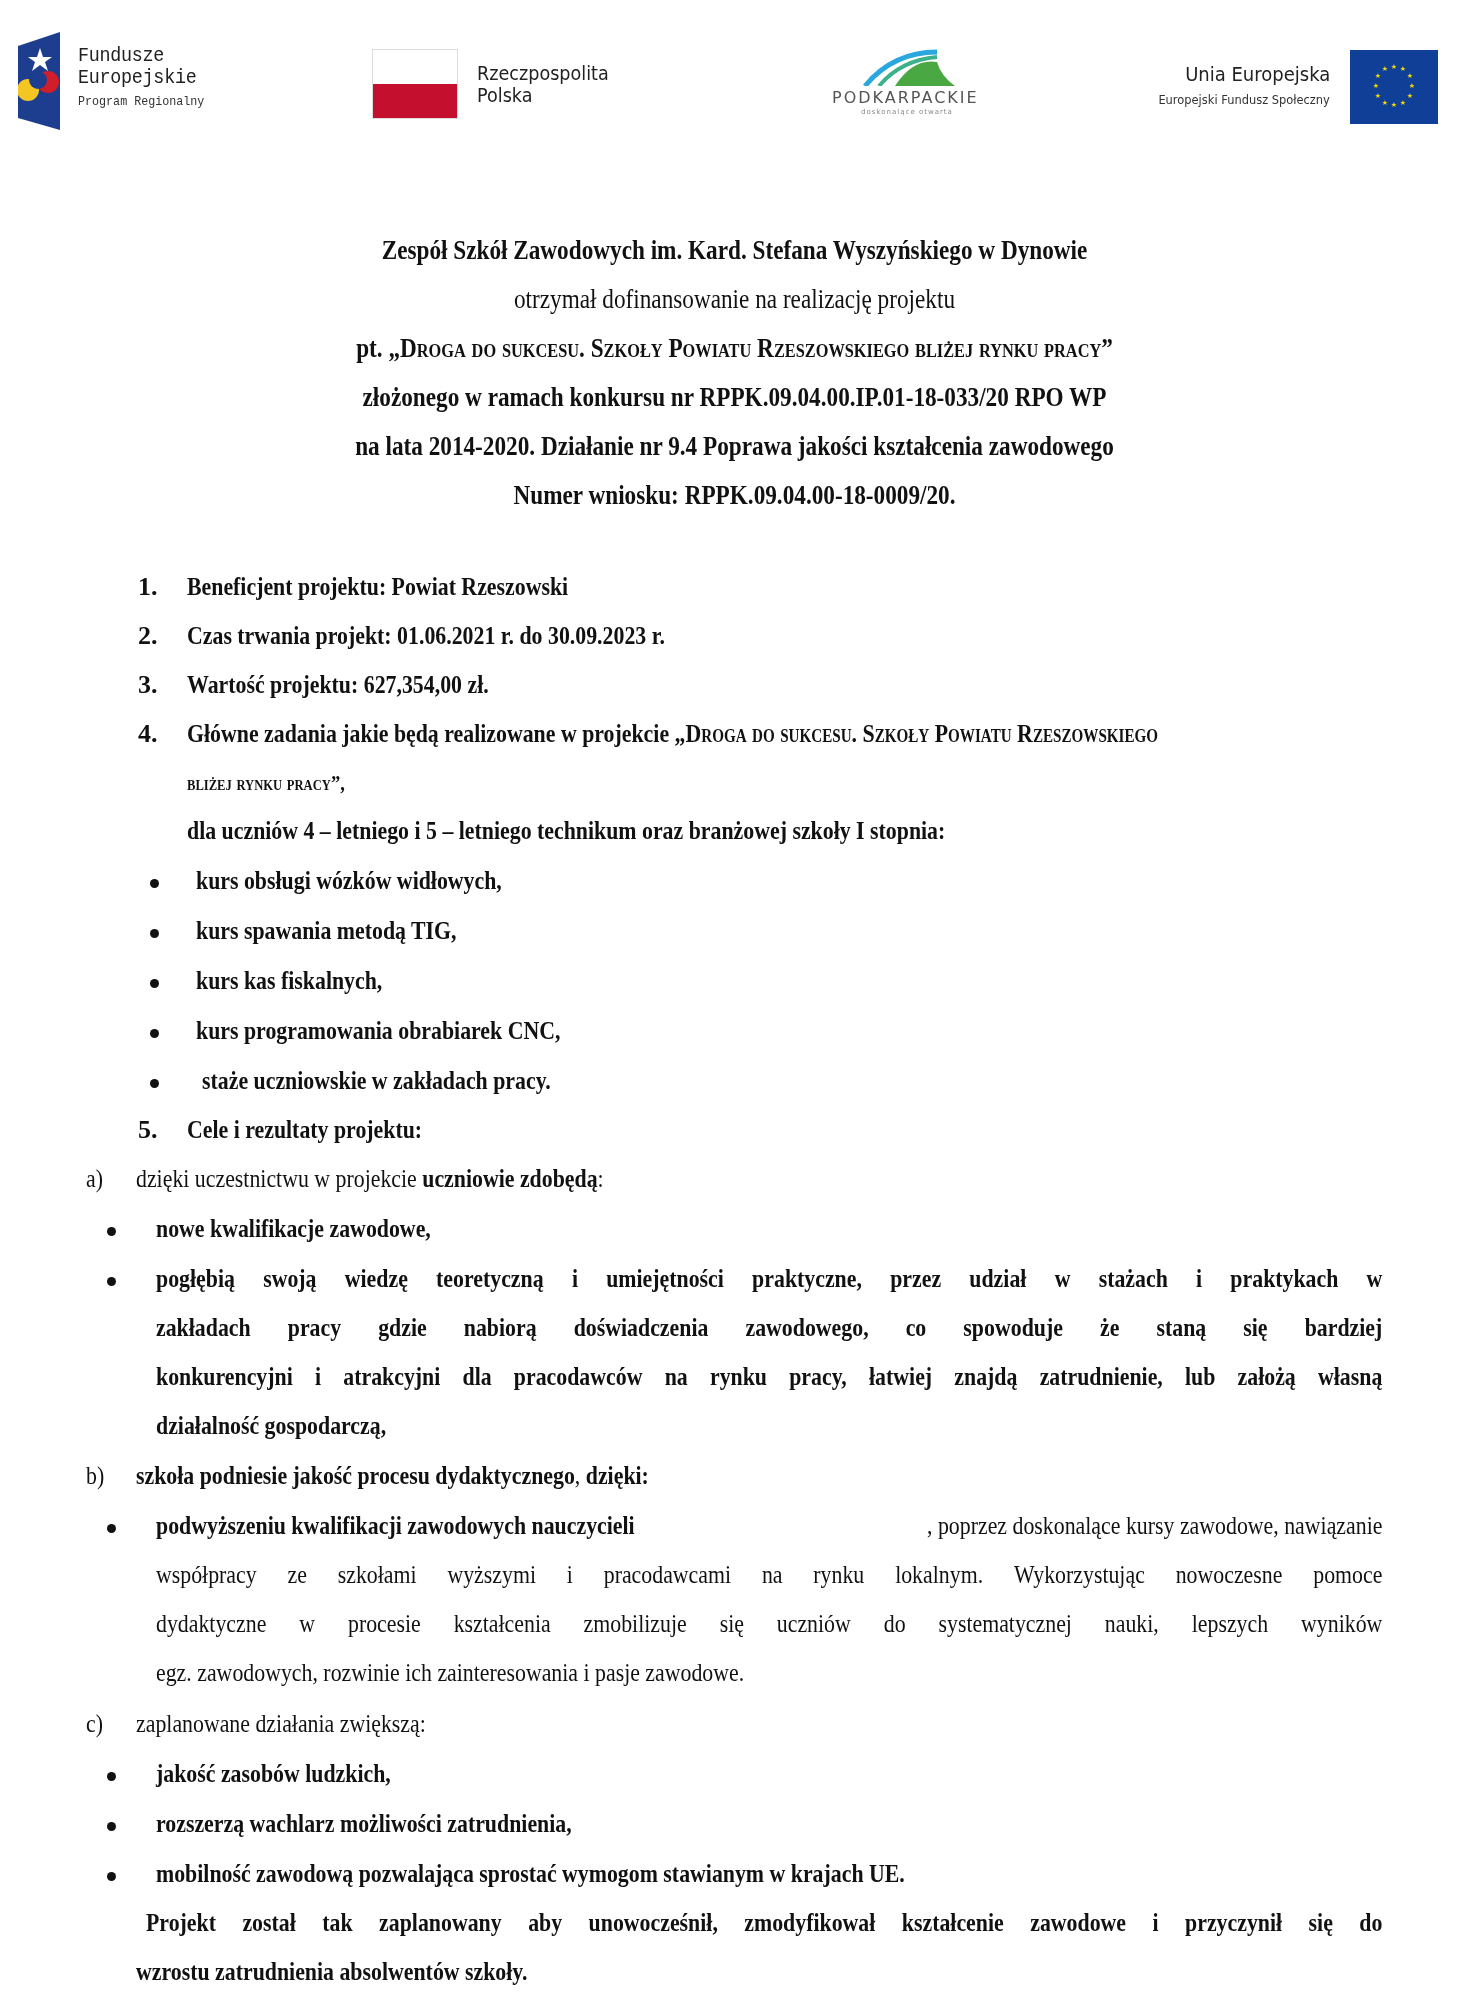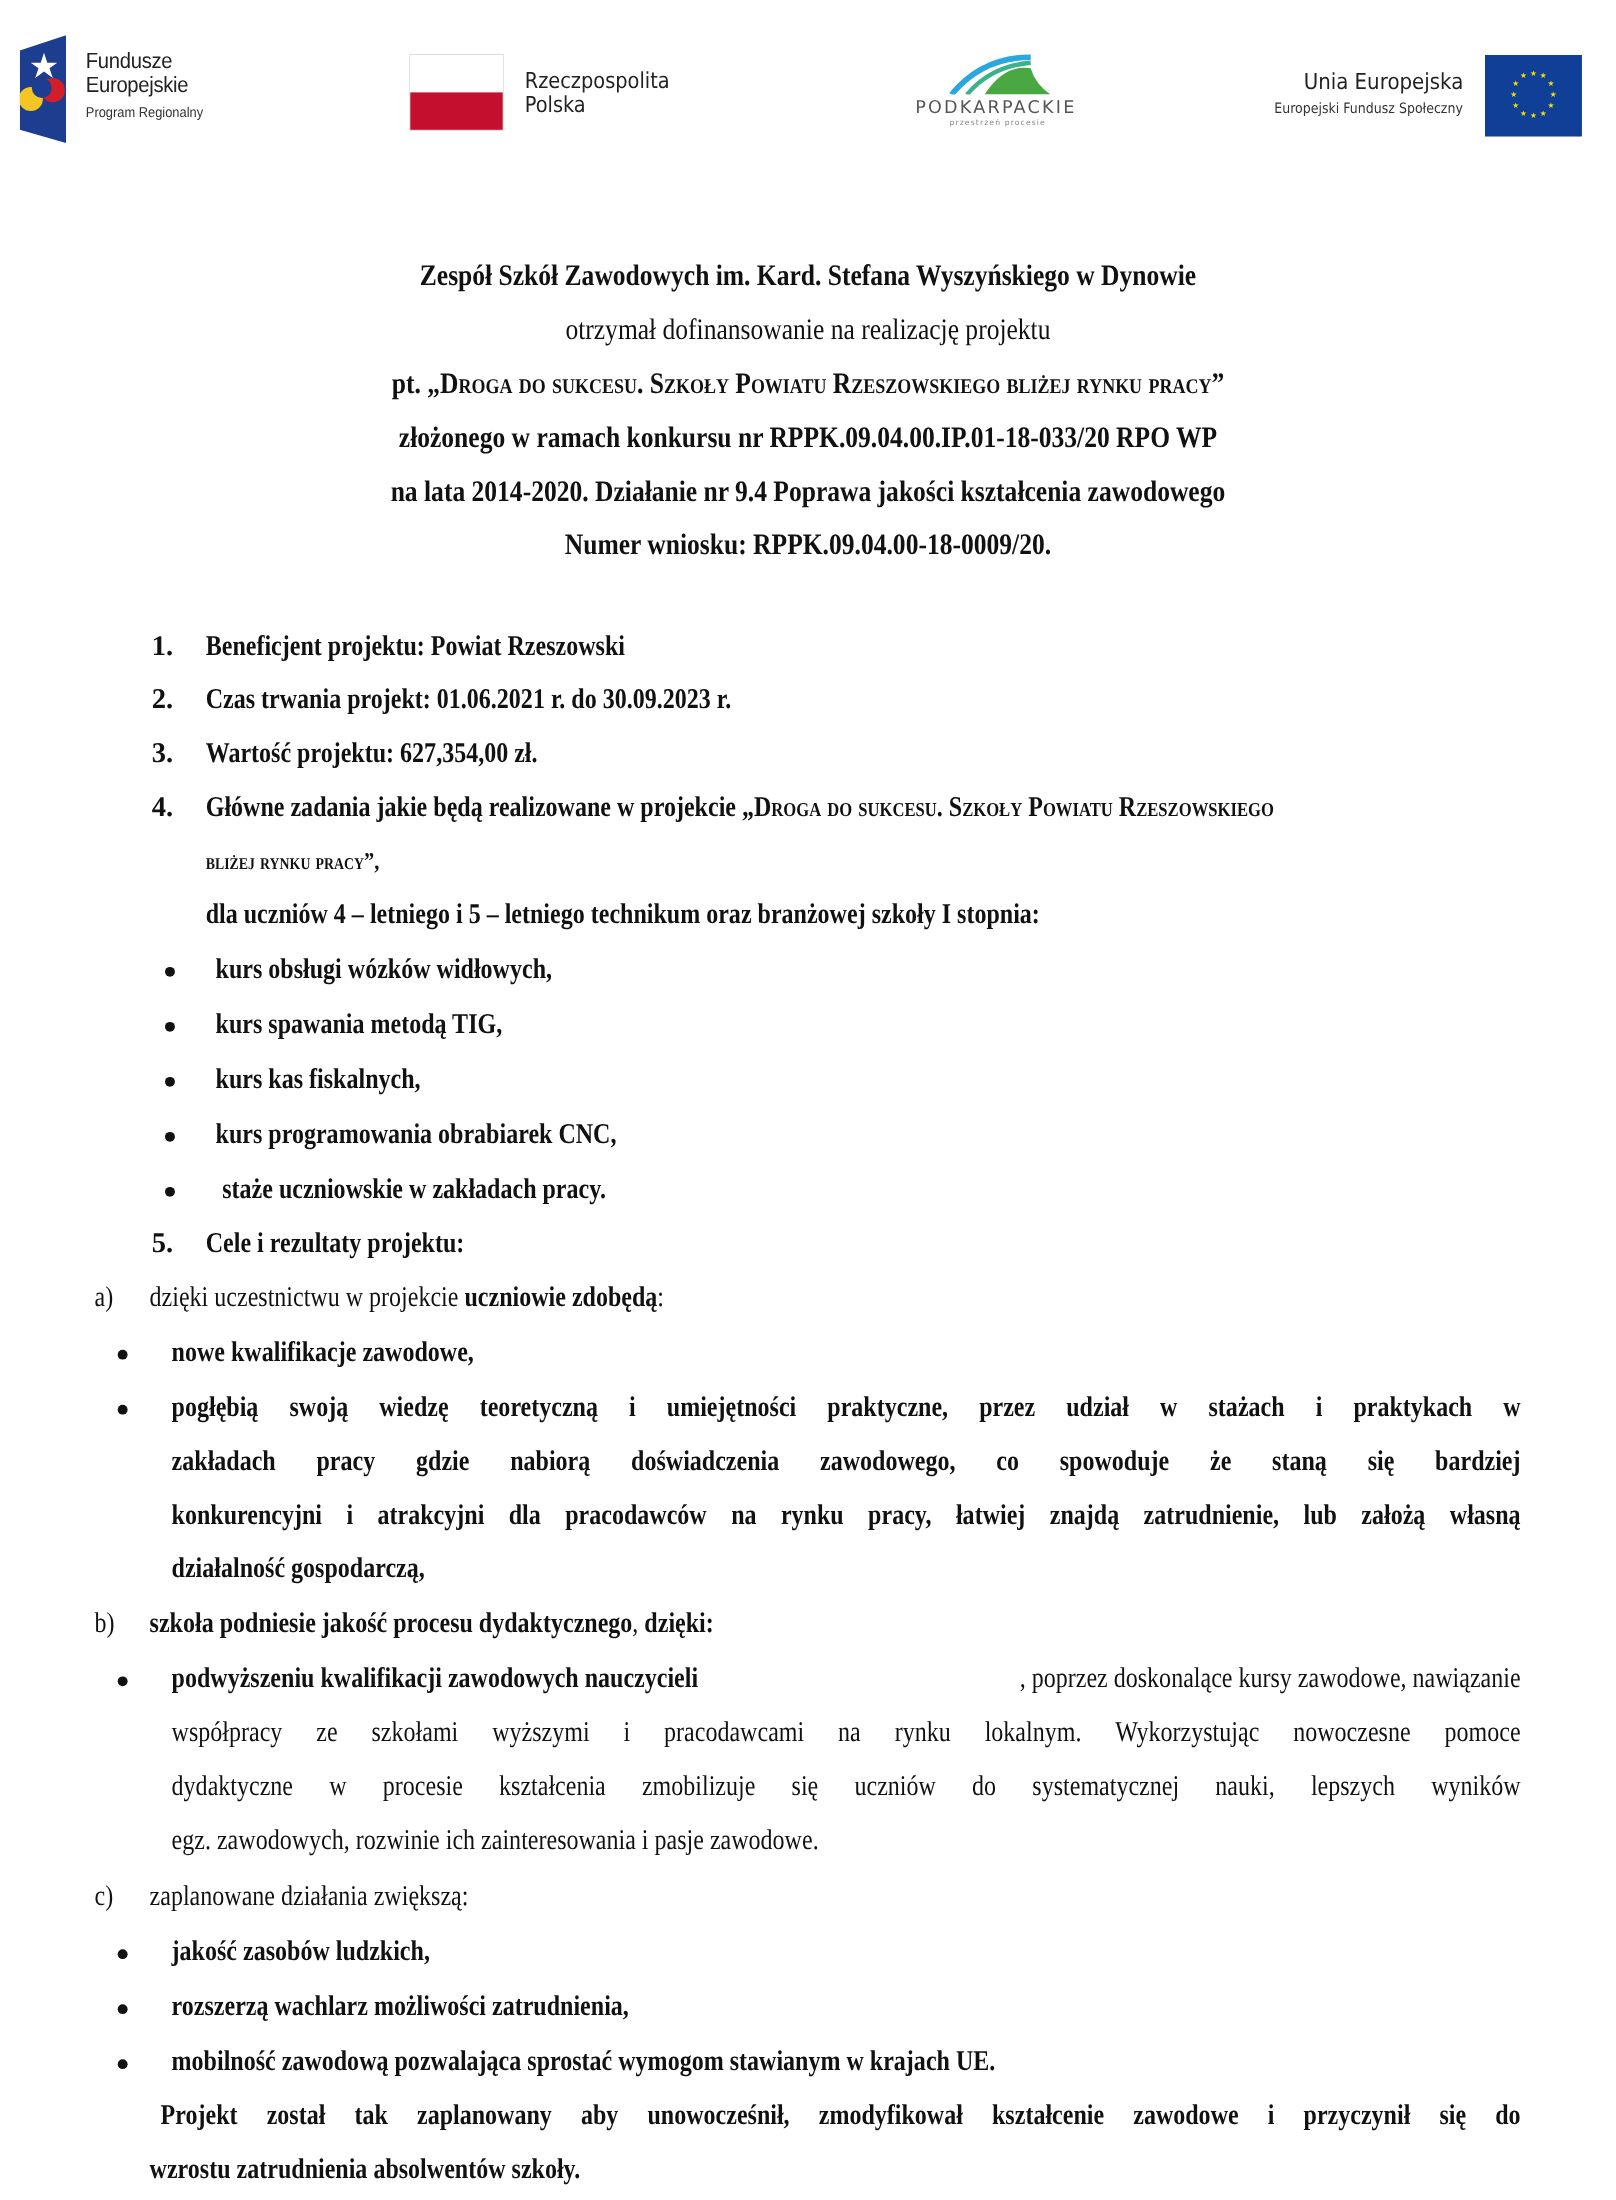--- a/index.html
+++ b/index.html
@@ -1,20 +1,20 @@
 <!DOCTYPE html>
 <html><head>
 <meta charset="utf-8">
 <style>
   html, body { margin: 0; padding: 0; background: #ffffff; }
   body { width: 1469px; height: 2000px; position: relative; overflow: hidden;
          font-family: "Liberation Serif", serif; color: #111; }
   .logos { position: absolute; left: 0; top: 0; width: 1469px; height: 160px; }
   .fe-mark { position: absolute; left: 18px; top: 32px; width: 42px; height: 98px; }
-  .fe-text { position: absolute; left: 78px; top: 46px; font-family: Liberation Sans, sans-serif; color: #222; line-height: 1; }
+  .fe-text { position: absolute; left: 78px; top: 46px; font-family: Liberation Mono, monospace; color: #222; line-height: 1; }
   .fe-t1 { font-size: 20px; letter-spacing: -0.3px; transform: scaleX(0.92); transform-origin: left; display:block; }
   .fe-t2 { font-size: 20px; letter-spacing: -0.3px; transform: scaleX(0.92); transform-origin: left; display:block; margin-top: 2px;}
   .fe-t3 { font-size: 13px; color:#333; transform: scaleX(0.9); transform-origin: left; display:block; margin-top: 7px;}
   .pl-flag { position: absolute; left: 372px; top: 49px; width: 86px; height: 70px; border: 1px solid #ddd; box-sizing: border-box; }
   .pl-flag .w { height: 50%; background: #fff; }
   .pl-flag .r { height: 50%; background: #c4102e; }
   .pl-text { position: absolute; left: 477px; top: 62px; font-family: "DejaVu Sans", sans-serif; font-size: 20px; line-height: 22px; color: #222; transform: scaleX(0.88); transform-origin: left; }
   .pk-mark { position: absolute; left: 855px; top: 48px; width: 100px; height: 38px; }
   .pk-text { position: absolute; left: 832px; top: 88px; width: 150px; text-align: left; font-family: "DejaVu Sans", sans-serif; font-size: 16px; letter-spacing: 2px; color: #555; }
   .pk-sub { position: absolute; left: 832px; top: 108px; width: 150px; text-align: center; font-family: "DejaVu Sans", sans-serif; font-size: 7px; letter-spacing: 1px; color: #888; }
@@ -60,21 +60,21 @@
     <div>Rzeczpospolita</div>
     <div>Polska</div>
   </div>
 
   <svg class="pk-mark" viewBox="0 0 100 38">
     <path d="M40,38 Q58,10 82,14 Q86,28 100,38 Z" fill="#4aa843"></path>
     <path d="M10,38 Q38,4 82,4" stroke="#2aa7de" stroke-width="5" fill="none"></path>
     <path d="M24,38 Q46,12 82,9" stroke="#3bb28a" stroke-width="4" fill="none"></path>
   </svg>
   <div class="pk-text">PODKARPACKIE</div>
-  <div class="pk-sub">przestrzeń procesie</div>
+  <div class="pk-sub">doskonalące otwarta</div>
 
   <div class="eu-t1">Unia Europejska</div>
   <div class="eu-t2">Europejski Fundusz Społeczny</div>
   <svg class="eu-flag" viewBox="0 0 88 74">
     <rect width="88" height="74" fill="#0f3f96"></rect>
     <g fill="#f5d90a" font-size="7" text-anchor="middle" font-family="DejaVu Sans, sans-serif">
       <text x="44" y="19">★</text>
         <text x="53" y="21">★</text>
         <text x="60" y="28">★</text>
       <text x="62" y="38">★</text>

